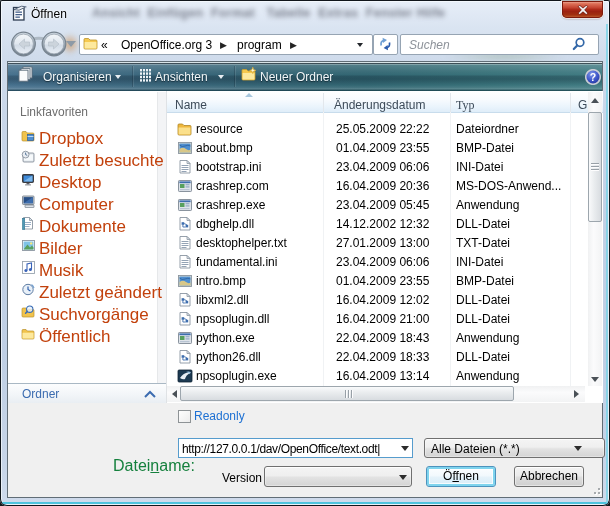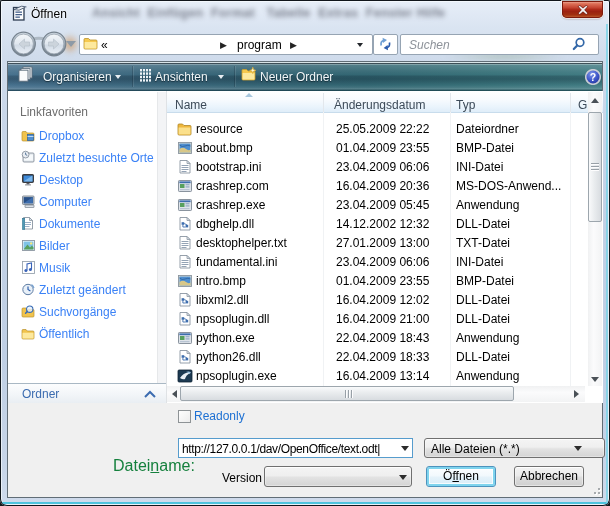--- a/index.html
+++ b/index.html
@@ -42,21 +42,21 @@
  background:
  linear-gradient(180deg,rgba(245,250,252,.85) 0px,rgba(245,250,252,.85) 1px,rgba(62,74,82,.85) 1px,rgba(62,74,82,.85) 2px,rgba(255,255,255,.38) 2px,rgba(255,255,255,.38) 3px,rgba(255,255,255,.16) 3px,rgba(255,255,255,.04) 10px,rgba(255,255,255,0) 13px,rgba(4,16,30,.20) 14px,rgba(4,18,32,.26) 17px,rgba(0,10,24,.13) 20px,rgba(0,0,0,0) 23px,rgba(255,255,255,.10) 26px,rgba(255,255,255,.22) 27px,rgba(12,45,55,.45) 28px,rgba(12,45,55,.55) 29px),
  linear-gradient(90deg,#47718e 0%,#3e6981 16%,#356475 40%,#326672 60%,#387179 80%,#417c83 100%);}
 #tbar .lbl{position:absolute;top:8px;font-size:12px;color:#f0f6f8;text-shadow:0 1px 1px rgba(10,30,40,.7);}
 .tsep{position:absolute;top:4px;width:1px;height:21px;background:rgba(10,25,35,.22);box-shadow:1px 0 0 rgba(255,255,255,.10);}
 .darr{position:absolute;width:0;height:0;border-left:3.5px solid transparent;border-right:3.5px solid transparent;border-top:4px solid #e8eef2;}
 
 #side{left:0;top:29px;width:158px;height:312px;background:#fff;}
 #sidescroll{position:absolute;left:149px;top:1px;width:9px;height:291px;background:#f3f4f6;border-left:1px solid #e6e8ea;}
 #side .hdr{position:absolute;left:12px;top:14px;font-size:12px;color:#6e6e6e;}
-.sitem{position:absolute;left:31px;font-size:12px;color:#3b82f6;white-space:nowrap;}
+.sitem{position:absolute;left:31px;font-size:17px;color:#c2410c;white-space:nowrap;}
 .sic{position:absolute;left:13px;width:14px;height:14px;}
 
 #ordbar{left:0;top:321px;width:158px;height:20px;background:linear-gradient(180deg,#fcfdfe 0%,#f2f5f8 55%,#e8edf2 100%);border-top:1px solid #a9b8c4;}
 #ordbar .t{position:absolute;left:14px;top:3px;font-size:12px;color:#3c6cb0;}
 
 #list{left:158px;top:29px;width:436px;height:312px;background:#fff;border-left:1px solid #dfe2e5;}
 #lhead{position:absolute;left:0;top:0;width:436px;height:21px;background:linear-gradient(180deg,#ffffff 0%,#f8fbfe 40%,#eaf4fc 75%,#dfedf9 100%);border-bottom:1px solid #c8dcEC;}
 #lhead .h{position:absolute;top:7px;font-size:12px;color:#3c4a58;}
 .hsep{position:absolute;top:2px;width:1px;height:19px;background:#e2e7ec;}
 .bsep{position:absolute;top:21px;width:1px;height:274px;background:#f0f2f4;}
@@ -138,20 +138,21 @@
    <path d="M43.5 9 L49 14 L43.5 19 L43.5 16 L38.5 16 L38.5 12 L43.5 12 Z" fill="#ccd4dc" stroke="#b4bec7" stroke-width="0.6"></path>
   </svg>
  </div>
  <div class="abs" id="chev"></div>
  <div class="abs bar" id="crumb">
   <svg class="fold" style="left:3px;top:1px;" width="16" height="15" viewBox="0 0 16 15">
    <path d="M1 3.5 Q1 2.5 2 2.5 L5.5 2.5 L7 4 L13 4 Q14 4 14 5 L14 12 Q14 13 13 13 L2 13 Q1 13 1 12 Z" fill="#f6c94f" stroke="#b9922e" stroke-width="0.8"></path>
    <path d="M1.6 6 L13.4 6 L13.4 12.2 Q13.4 12.6 13 12.6 L2 12.6 Q1.6 12.6 1.6 12.2 Z" fill="#fde99e"></path>
   </svg>
   <div class="txt" style="left:21px;">«</div>
+  <div class="txt" style="left:41px;">OpenOffice.org 3</div>
   <div class="txt" style="left:140px;font-size:9px;top:5px;color:#222;">▶</div>
   <div class="txt" style="left:157px;">program</div>
   <div class="txt" style="left:210px;font-size:9px;top:5px;color:#222;">▶</div>
   <div class="darr" style="left:277px;top:8px;border-top-color:#23272c;"></div>
  </div>
  <div class="abs bar" id="refresh">
   <svg style="position:absolute;left:4px;top:2px;" width="15" height="14" viewBox="0 0 15 14">
    <path d="M3.2 8.5 Q2.2 4.5 5.8 3.2" fill="none" stroke="#6f9fd4" stroke-width="1.7"></path>
    <path d="M4.6 0.8 L9 3.1 L5 5.9 Z" fill="#6f9fd4"></path>
    <path d="M11.4 5.5 Q12.4 9.5 8.8 10.8" fill="none" stroke="#2b5cae" stroke-width="1.7"></path>
@@ -288,21 +289,21 @@
           <path d="M1 4.5 Q1 3.5 2 3.5 L5 3.5 L6.3 5 L12 5 Q13 5 13 6 L13 12 Q13 13 12 13 L2 13 Q1 13 1 12 Z" fill="#f1c34d" stroke="#b9922e" stroke-width="0.7"></path>
           <path d="M1.5 6.8 L12.5 6.8 L12.5 12.3 Q12.5 12.6 12.2 12.6 L1.8 12.6 Q1.5 12.6 1.5 12.3 Z" fill="#fde99e"></path>
         </svg>
         <div class="sitem" style="top: 236px;">Öffentlich</div>
       </div>
 
   <div class="abs" id="list">
    <div id="lhead">
     <div class="h" style="left:8px;">Name</div>
     <div class="h" style="left:167px;">Änderungsdatum</div>
-    <div class="h" style="left:289px;">Typ</div>
+    <div class="h" style="left:289px;font-family:Liberation Serif, serif;">Typ</div>
     <div class="h" style="left:411px;">G</div>
     <div class="hsep" style="left:156px;"></div>
     <div class="hsep" style="left:283px;"></div>
     <div class="hsep" style="left:403px;"></div>
     <div id="sortarr"></div>
    </div>
    <div class="bsep" style="left:156px;"></div>
    <div class="bsep" style="left:283px;"></div>
    <div class="bsep" style="left:403px;"></div>
    <div id="rows">

